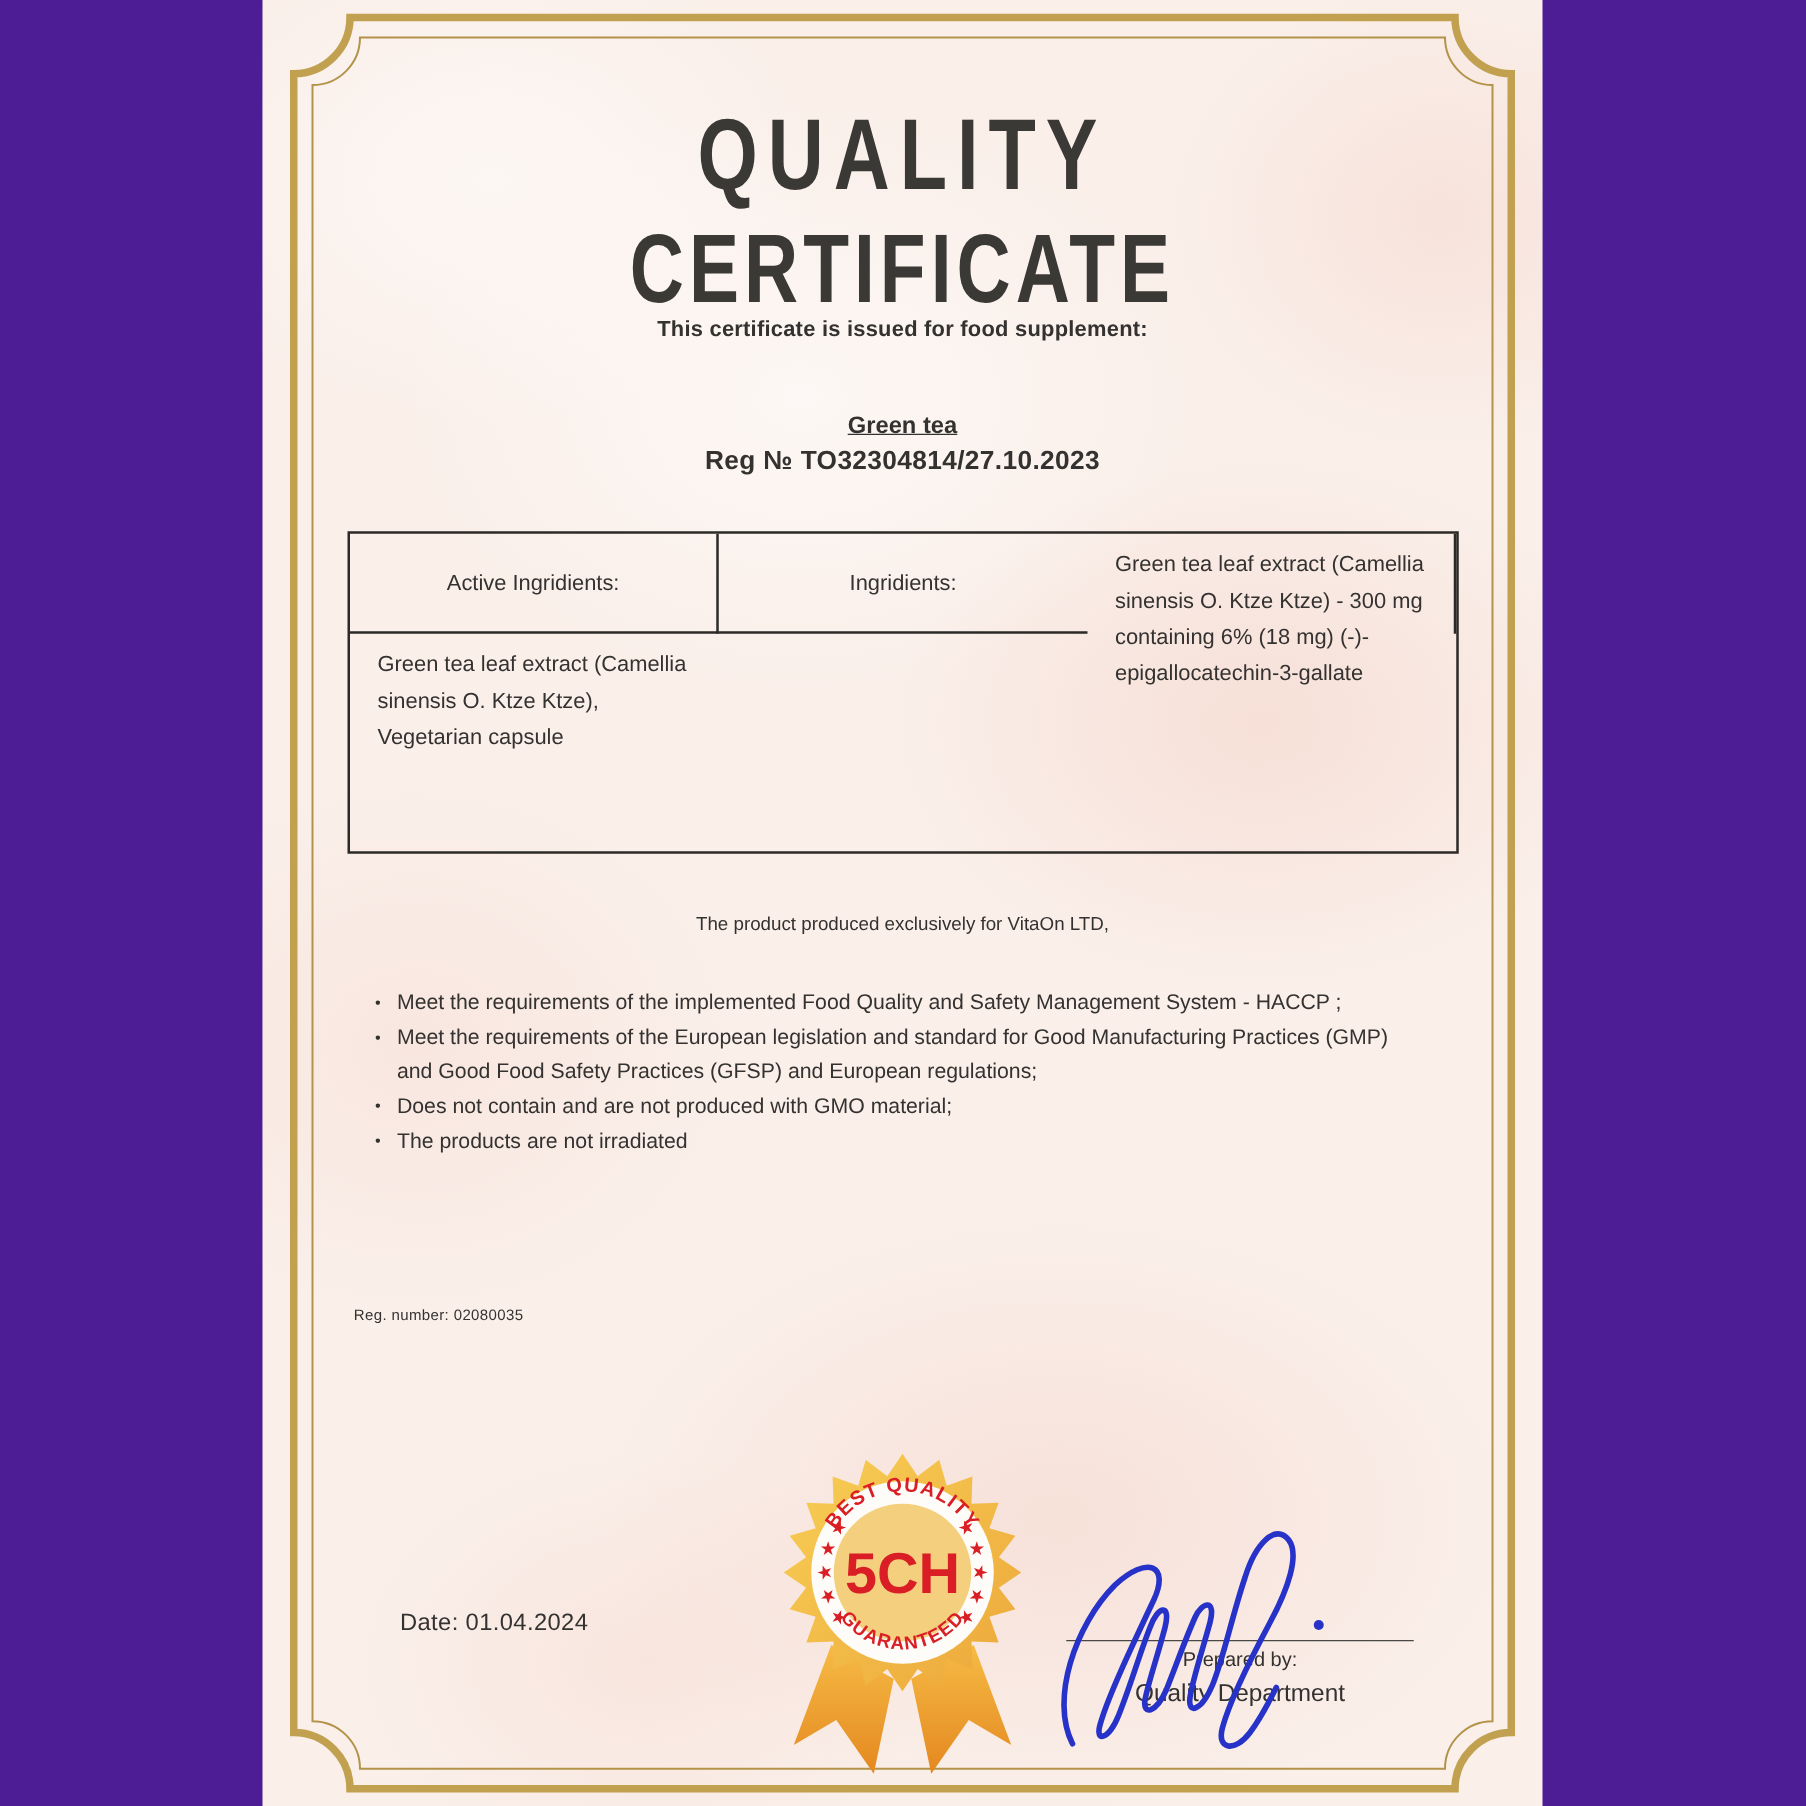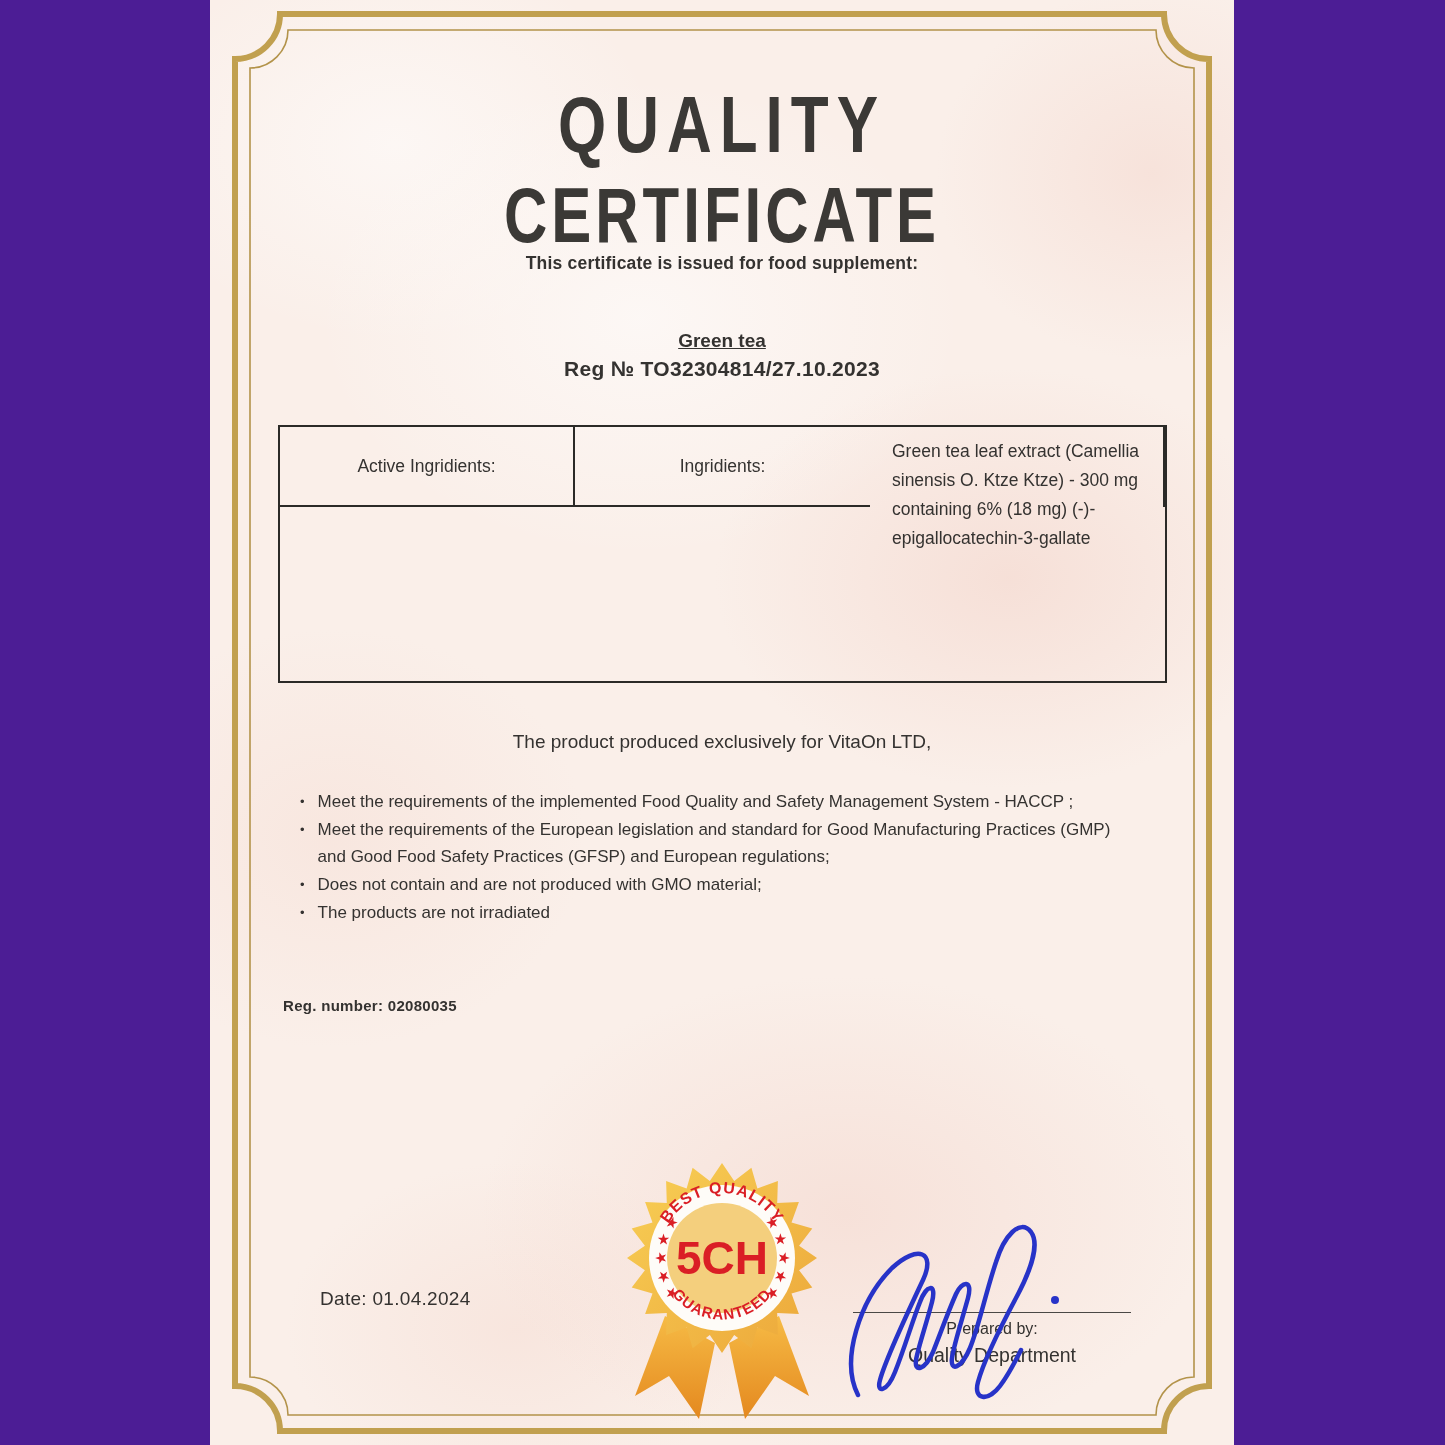--- a/index.html
+++ b/index.html
@@ -26,25 +26,25 @@
   .t2{top:170px;font-size:60px;letter-spacing:4px;}
   .subtitle{left:0;width:100%;top:253px;text-align:center;font-weight:700;font-size:17.5px;letter-spacing:.2px;}
   .product-name{left:0;width:100%;top:330px;text-align:center;font-weight:700;font-size:19px;text-decoration:underline;}
   .product-reg{left:0;width:100%;top:357px;text-align:center;font-weight:700;font-size:21px;letter-spacing:.3px;}
   .ing-table{left:68px;top:425px;width:889px;height:258px;border:2.5px solid #2b2a27;
     display:grid;grid-template-columns:1fr 1fr 1fr;grid-template-rows:80px 1fr;box-sizing:border-box;}
   .ing-table .cell{box-sizing:border-box;font-size:17.5px;}
   .cell-hl,.cell-hr{display:flex;align-items:center;justify-content:center;border-bottom:2.5px solid #2b2a27;}
   .cell-hl,.cell-bl{border-right:2.5px solid #2b2a27;}
   .cell-bl,.cell-br{padding:10px 22px;line-height:29px;}
-  .intro{left:0;width:100%;top:731px;text-align:center;font-size:19px;}
+  .intro{left:0;width:100%;top:731px;text-align:center;font-size:15px;}
   .bullets{left:90px;top:788px;width:840px;margin:0;padding:0;list-style:none;}
   .bullets li{display:flex;gap:13px;font-size:17px;line-height:27px;margin-bottom:1px;}
   .bullets .dot{font-size:13px;line-height:27px;}
-  .reg-number{left:73px;top:997px;font-size:15px;letter-spacing:.3px;font-weight:bold;}
+  .reg-number{left:73px;top:1045px;font-size:12px;letter-spacing:.3px;}
   .date{left:110px;top:1288px;font-size:19px;letter-spacing:.3px;}
   .sig-line{left:643px;top:1312px;width:278px;height:0;border-top:1.5px solid #4a4845;}
   .prepared{left:643px;top:1320px;width:278px;text-align:center;font-size:16px;}
   .department{left:600px;top:1344px;width:364px;text-align:center;font-size:19.5px;}
   .badge-svg{left:397px;top:1161px;}
   .sig-svg{left:620px;top:1180px;z-index:5;}
 </style>
 </head>
 <body>
 
@@ -59,20 +59,21 @@
     <div class="abs title-line t1">QUALITY</div>
     <div class="abs title-line t2">CERTIFICATE</div>
     <div class="abs subtitle">This certificate is issued for food supplement:</div>
     <div class="abs product-name">Green tea</div>
     <div class="abs product-reg">Reg № TO32304814/27.10.2023</div>
 
     <div class="abs ing-table">
       <div class="cell cell-hl">Active Ingridients:</div>
       <div class="cell cell-hr">Ingridients:</div>
       <div class="cell cell-bl">Green tea leaf extract (Camellia sinensis O. Ktze Ktze) - 300 mg containing 6% (18 mg) (-)-epigallocatechin-3-gallate</div>
+      <div class="cell cell-br">Green tea leaf extract (Camellia sinensis O. Ktze Ktze), Vegetarian capsule</div>
     </div>
 
     <div class="abs intro">The product produced exclusively for VitaOn LTD,</div>
     <ul class="abs bullets">
       <li>
         <span class="dot">•</span>
         <span>Meet the requirements of the implemented Food Quality and Safety Management System - HACCP ;</span>
       </li>
       <li>
         <span class="dot">•</span>

